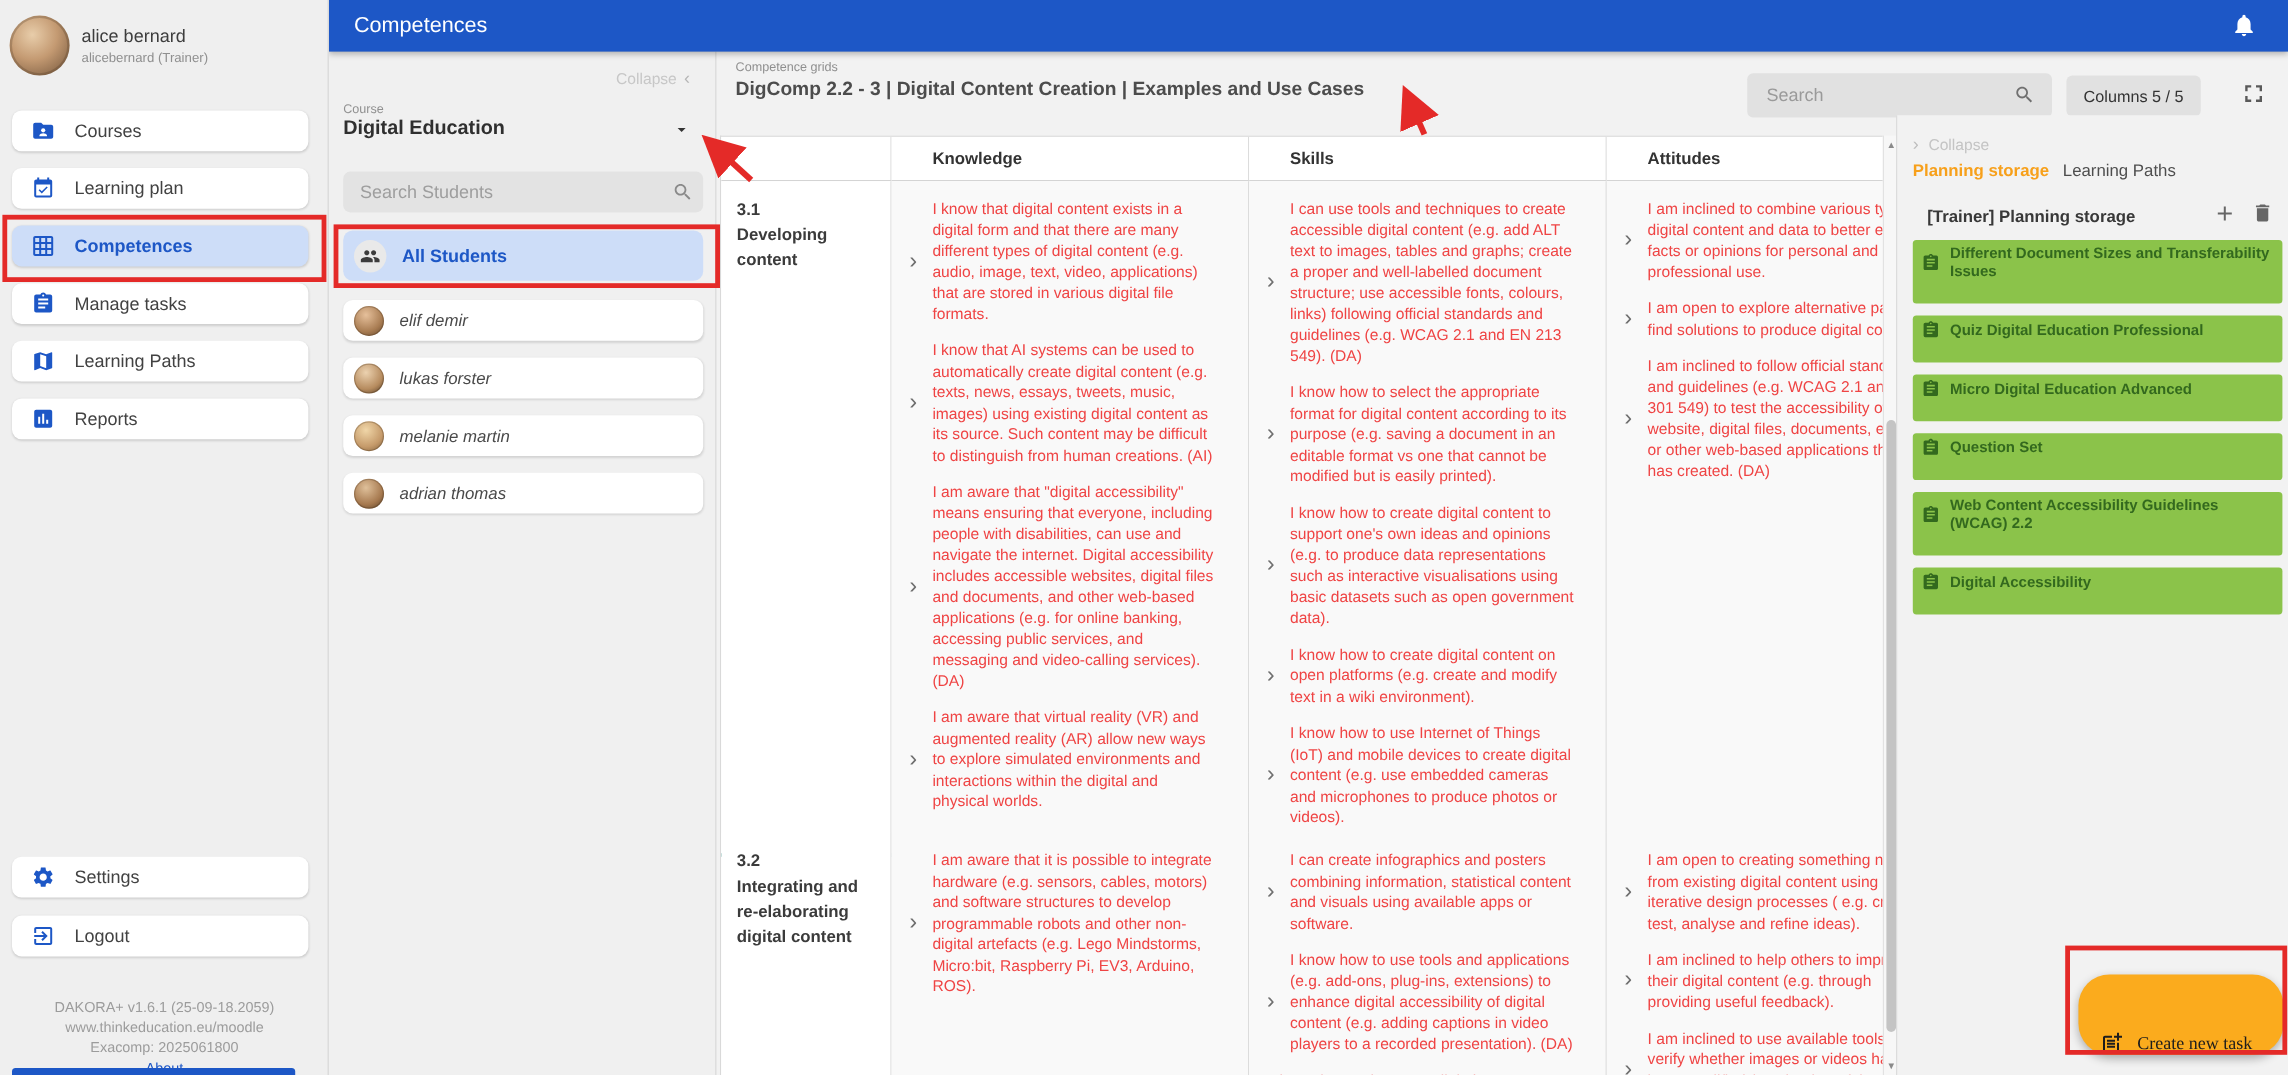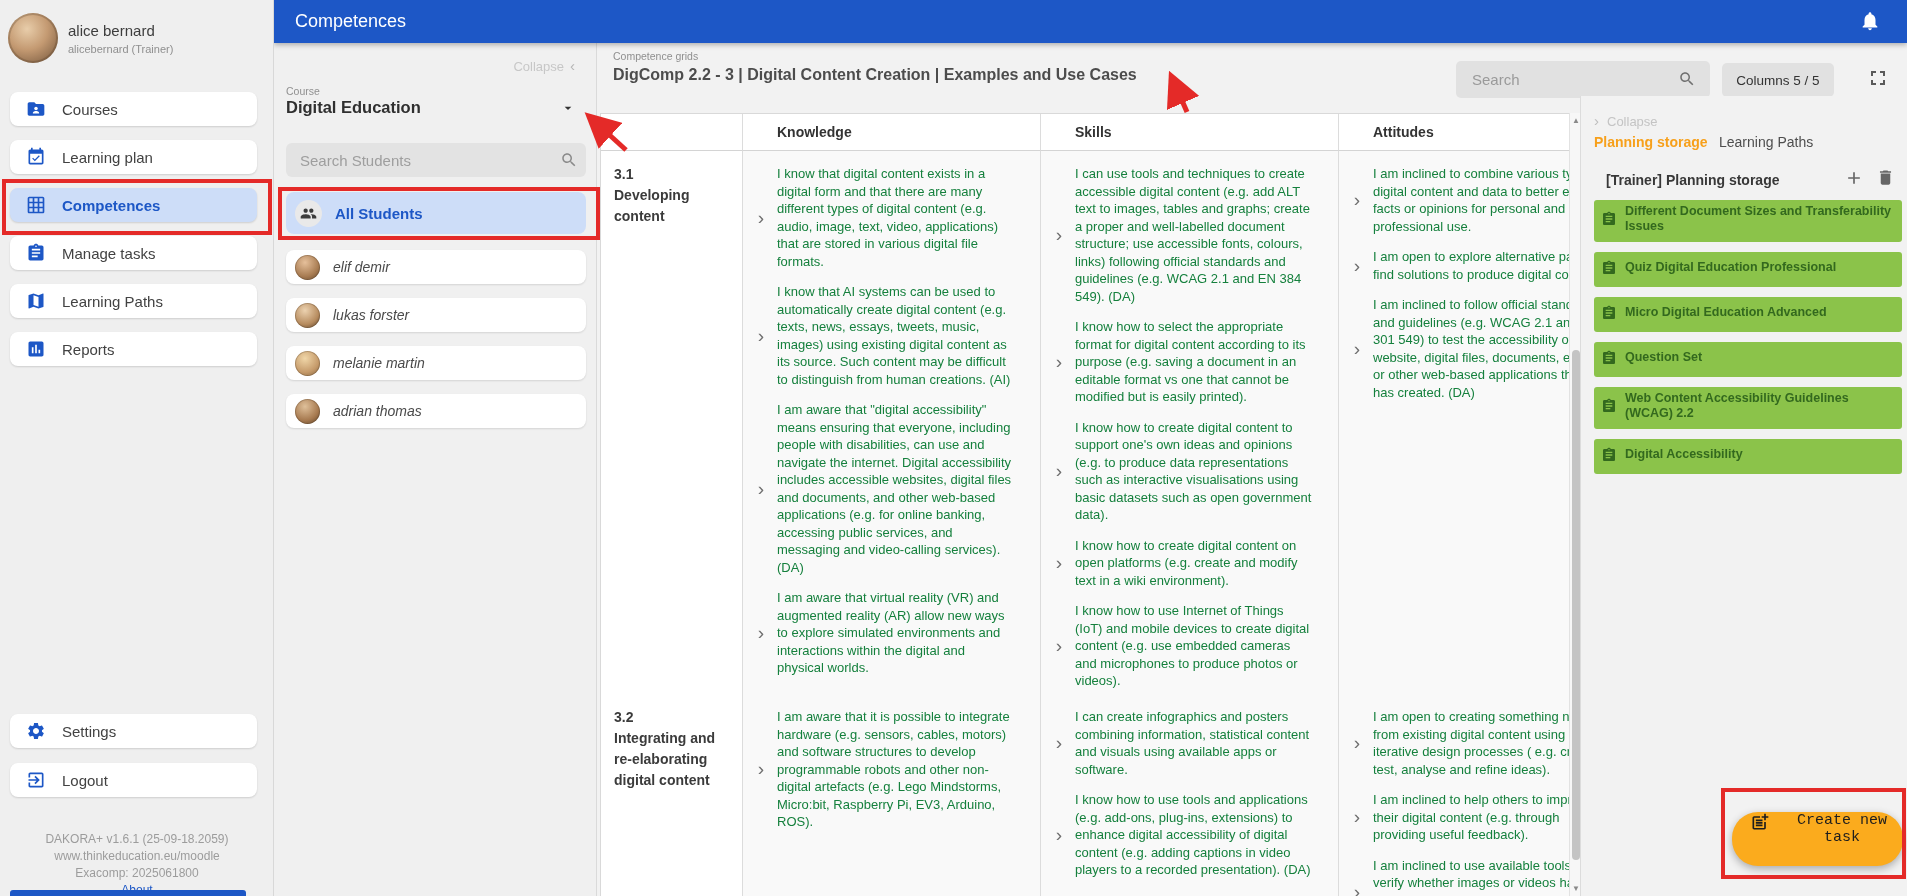--- a/index.html
+++ b/index.html
@@ -100,21 +100,21 @@
     display:flex; align-items:center; }
   .ct-hcell { padding-left:34px; font-size:14px; font-weight:bold; color:#333; }
   .ct-label { background:#fff; border-right:1px solid #dcdcdc; border-bottom:3px solid #0f766e;
     padding:13px 12px 0 13px; font-size:14px; font-weight:bold; color:#3b3b3b; line-height:21px; }
   .ct-cell { background:#f9f9f9; border-right:1px solid #dcdcdc; border-bottom:1px solid #dcdcdc;
     padding:14px 8px 10px 10px; }
   .row-31 { height:543px; }
   .ct-para { display:flex; align-items:center; margin-bottom:13px; }
   .ct-para .chev { width:16px; flex:0 0 16px; text-align:center; color:#6f6f6f; font-size:19px;
     line-height:16px; cursor:pointer; user-select:none; }
-  .ct-para .ptxt { margin-left:8px; width:238px; font-size:13px; line-height:17.5px; color:#15803d; }
+  .ct-para .ptxt { margin-left:8px; width:238px; font-size:13px; line-height:17.5px; color:#ef4444; }
 
   
   .tscroll { position:absolute; left:1569px; top:113px; width:12px; height:783px;
     background:#f7f7f7; border-left:1px solid #e2e2e2; }
   .tscroll .arr { position:absolute; left:0; width:12px; text-align:center; font-size:8px; color:#8a8a8a; cursor:pointer; }
   .tscroll .arr.up { top:3px; } .tscroll .arr.down { bottom:3px; }
   .tscroll .thumb { position:absolute; left:2px; top:237px; width:8px; height:510px;
     background:#c4c4c4; border-radius:4px; cursor:pointer; }
 
   
@@ -124,30 +124,30 @@
   .rp-collapse .chev { margin-right:8px; color:#bdbdbd; font-size:15px; }
   .rp-tab-storage { position:absolute; left:13px; top:38px; font-size:14px; font-weight:bold;
     color:var(--orange); cursor:pointer; }
   .rp-tab-paths { position:absolute; left:138px; top:38px; font-size:14px; color:#4e4e4e; cursor:pointer; }
   .rp-storage-title { position:absolute; left:13px; top:76px; font-size:14px; font-weight:bold; color:#383838;margin-left:12px; }
   .rp-plus { position:absolute; right:43px; top:72px; width:20px; height:20px; color:#666; cursor:pointer; }
   .rp-trash { position:absolute; right:12px; top:72px; width:19px; height:19px; color:#666; cursor:pointer; }
   .rp-plus svg, .rp-trash svg { width:100%; height:100%; fill:currentColor; }
   .rp-items { position:absolute; left:13px; top:104px; width:308px; }
   .rp-card { background:var(--green); border-radius:3px; margin-bottom:10px; min-height:35px;
-    display:flex; align-items:center; padding:4px 8px 8px 7px; cursor:pointer; }
+    display:flex; align-items:center; padding:4px 8px 19px 7px; cursor:pointer; }
   .rp-card .tico { width:16px; height:16px; flex:0 0 16px; color:var(--green_text); }
   .rp-card .tico svg { width:16px; height:16px; fill:currentColor; }
   .rp-card .tlbl { margin-left:8px; font-size:12.5px; font-weight:bold; color:var(--green_text); line-height:15px; }
 
   
-  .fab { position:absolute; left:1732px; top:812px; width:171px; height:54px;
+  .fab { position:absolute; left:1732px; top:812px; width:171px; height:67px;
     background:var(--amber); border:none; border-radius:26px; cursor:pointer;
-    display:flex; align-items:flex-start; box-shadow:0 3px 8px rgba(0,0,0,.3);
-    font-family:Liberation Mono, monospace; }
+    display:flex; align-items:flex-end; box-shadow:0 3px 8px rgba(0,0,0,.3);
+    font-family:Liberation Serif, serif; }
   .fab .fico { width:20px; height:20px; margin-left:18px; color:#1d1d1d; }
   .fab .fico svg { width:20px; height:20px; fill:currentColor; }
   .fab .flbl { margin-left:11px; font-size:15px; color:#1d1d1d; }
 
   
   .annotations { position:absolute; left:0; top:0; width:1907px; height:896px;
     pointer-events:none; z-index:50; }
 </style>
 </head>
 <body>
@@ -334,21 +334,21 @@
             <span class="ptxt">I am aware that "digital accessibility" means ensuring that everyone, including people with disabilities, can use and navigate the internet. Digital accessibility includes accessible websites, digital files and documents, and other web-based applications (e.g. for online banking, accessing public services, and messaging and video-calling services). (DA)</span>
           </div>
           <div class="ct-para">
             <span class="chev">›</span>
             <span class="ptxt">I am aware that virtual reality (VR) and augmented reality (AR) allow new ways to explore simulated environments and interactions within the digital and physical worlds.</span>
           </div>
         </div>
         <div class="ct-cell">
           <div class="ct-para">
             <span class="chev">›</span>
-            <span class="ptxt">I can use tools and techniques to create accessible digital content (e.g. add ALT text to images, tables and graphs; create a proper and well-labelled document structure; use accessible fonts, colours, links) following official standards and guidelines (e.g. WCAG 2.1 and EN 384 549). (DA)</span>
+            <span class="ptxt">I can use tools and techniques to create accessible digital content (e.g. add ALT text to images, tables and graphs; create a proper and well-labelled document structure; use accessible fonts, colours, links) following official standards and guidelines (e.g. WCAG 2.1 and EN 213 549). (DA)</span>
           </div>
           <div class="ct-para">
             <span class="chev">›</span>
             <span class="ptxt">I know how to select the appropriate format for digital content according to its purpose (e.g. saving a document in an editable format vs one that cannot be modified but is easily printed).</span>
           </div>
           <div class="ct-para">
             <span class="chev">›</span>
             <span class="ptxt">I know how to create digital content to support one's own ideas and opinions (e.g. to produce data representations such as interactive visualisations using basic datasets such as open government data).</span>
           </div>
           <div class="ct-para">

